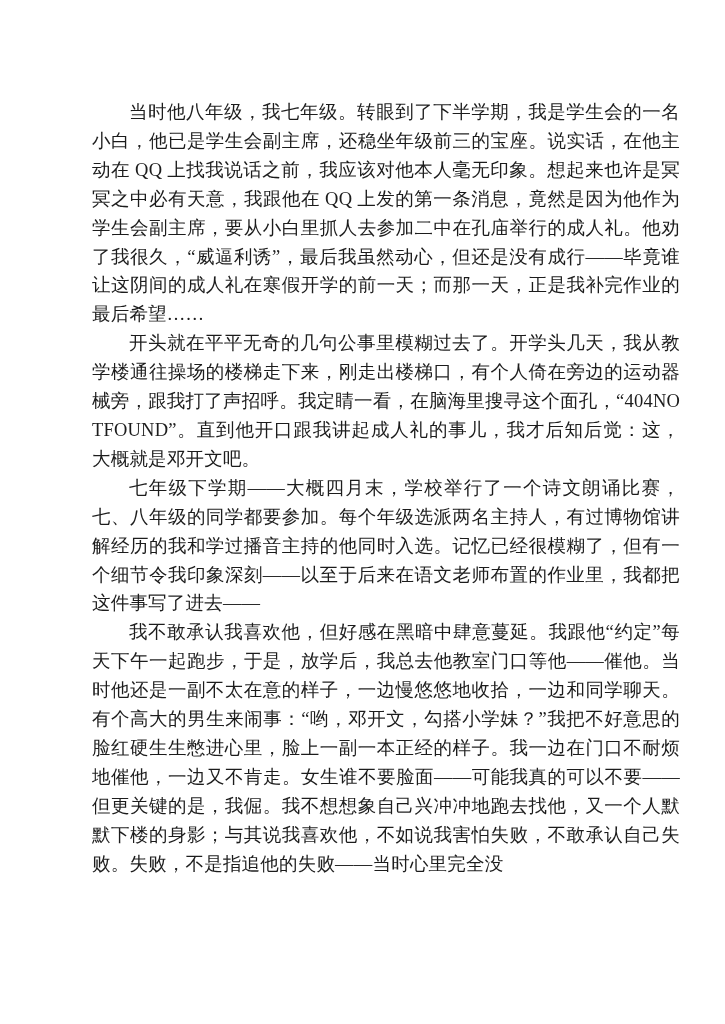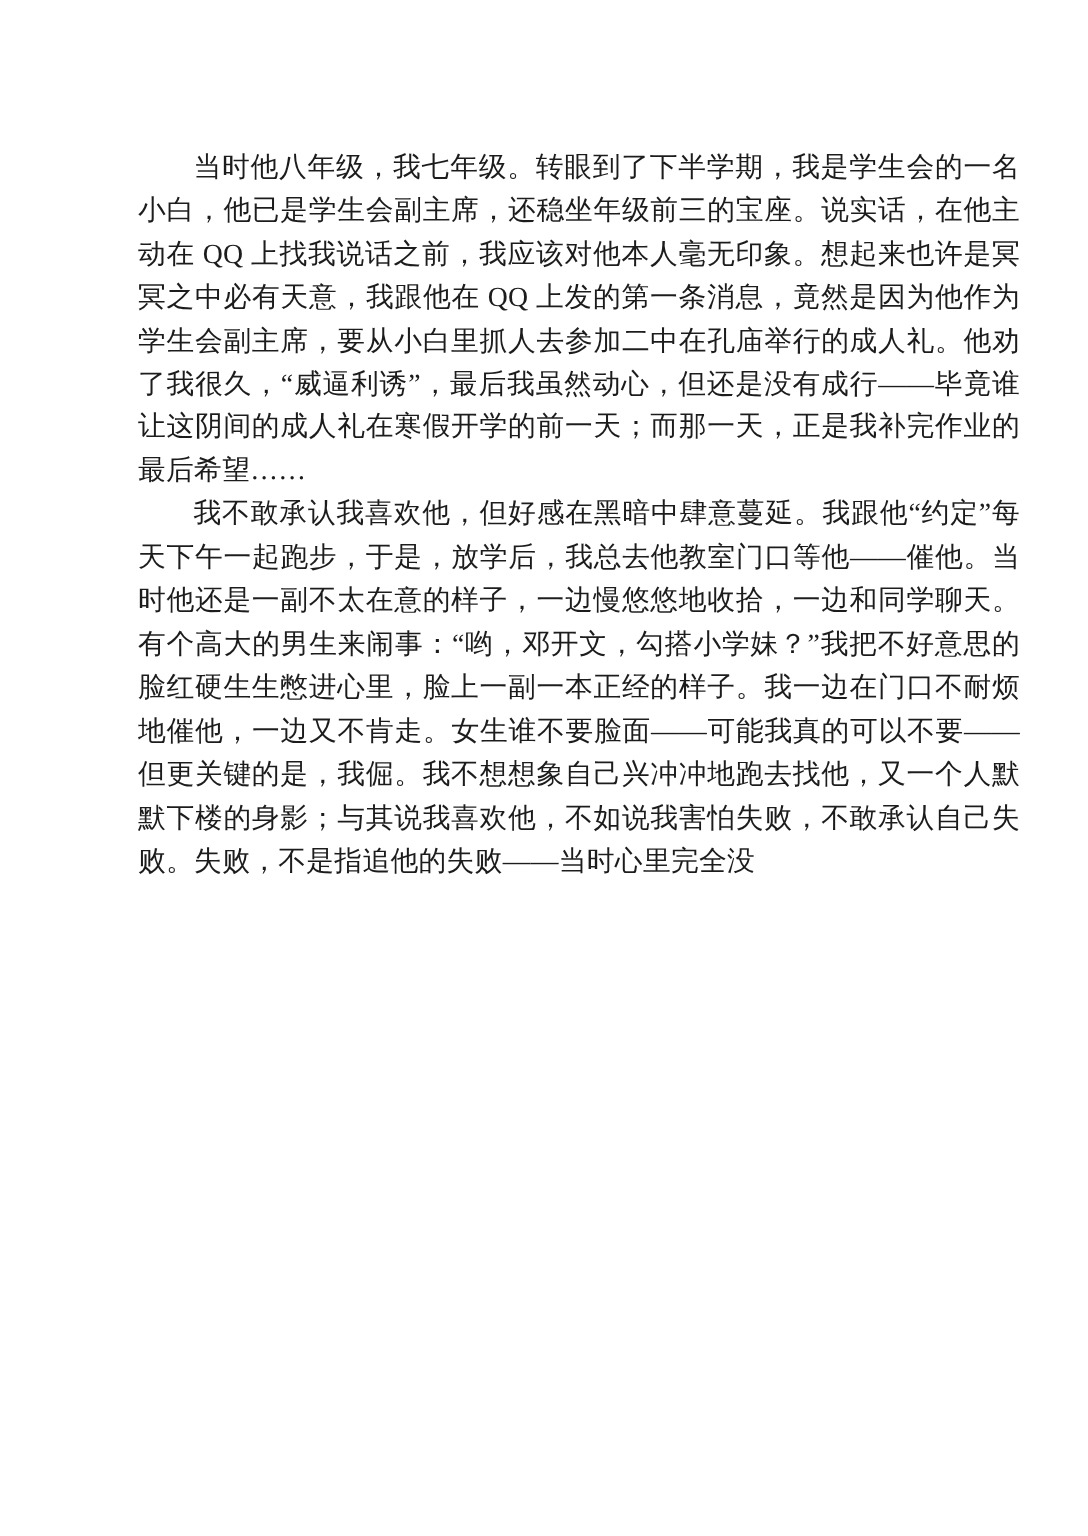--- a/index.html
+++ b/index.html
@@ -35,15 +35,17 @@
     text-indent: 2em;
     word-break: break-all;
   }
 </style>
 </head>
 <body>
 
 <main class="page">
   <div class="text-body" id="text-body">
       <p>当时他八年级，我七年级。转眼到了下半学期，我是学生会的一名小白，他已是学生会副主席，还稳坐年级前三的宝座。说实话，在他主动在 QQ 上找我说话之前，我应该对他本人毫无印象。想起来也许是冥冥之中必有天意，我跟他在 QQ 上发的第一条消息，竟然是因为他作为学生会副主席，要从小白里抓人去参加二中在孔庙举行的成人礼。他劝了我很久，“威逼利诱”，最后我虽然动心，但还是没有成行——毕竟谁让这阴间的成人礼在寒假开学的前一天；而那一天，正是我补完作业的最后希望……</p>
+      <p>开头就在平平无奇的几句公事里模糊过去了。开学头几天，我从教学楼通往操场的楼梯走下来，刚走出楼梯口，有个人倚在旁边的运动器械旁，跟我打了声招呼。我定睛一看，在脑海里搜寻这个面孔，“404NOTFOUND”。直到他开口跟我讲起成人礼的事儿，我才后知后觉：这，大概就是邓开文吧。</p>
+      <p>七年级下学期——大概四月末，学校举行了一个诗文朗诵比赛，七、八年级的同学都要参加。每个年级选派两名主持人，有过博物馆讲解经历的我和学过播音主持的他同时入选。记忆已经很模糊了，但有一个细节令我印象深刻——以至于后来在语文老师布置的作业里，我都把这件事写了进去——</p>
       <p>我不敢承认我喜欢他，但好感在黑暗中肆意蔓延。我跟他“约定”每天下午一起跑步，于是，放学后，我总去他教室门口等他——催他。当时他还是一副不太在意的样子，一边慢悠悠地收拾，一边和同学聊天。有个高大的男生来闹事：“哟，邓开文，勾搭小学妹？”我把不好意思的脸红硬生生憋进心里，脸上一副一本正经的样子。我一边在门口不耐烦地催他，一边又不肯走。女生谁不要脸面——可能我真的可以不要——但更关键的是，我倔。我不想想象自己兴冲冲地跑去找他，又一个人默默下楼的身影；与其说我喜欢他，不如说我害怕失败，不敢承认自己失败。失败，不是指追他的失败——当时心里完全没</p>
     </div>
 </main>
 
 </body></html>

